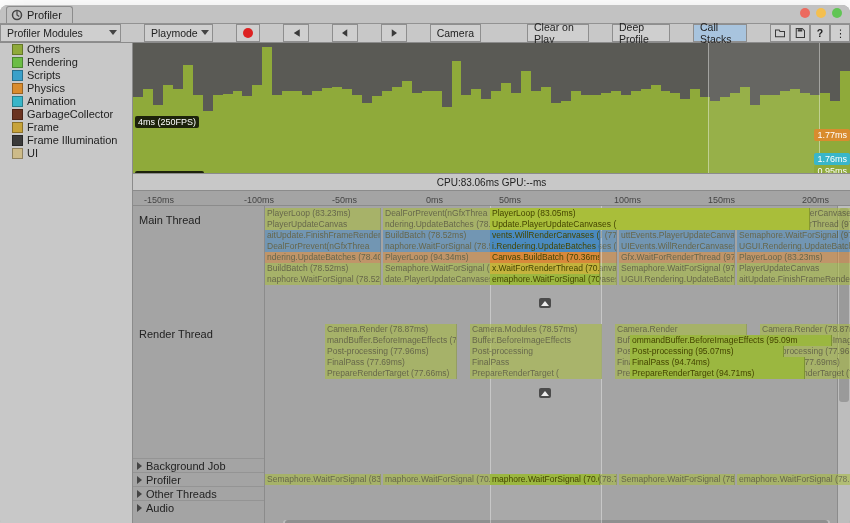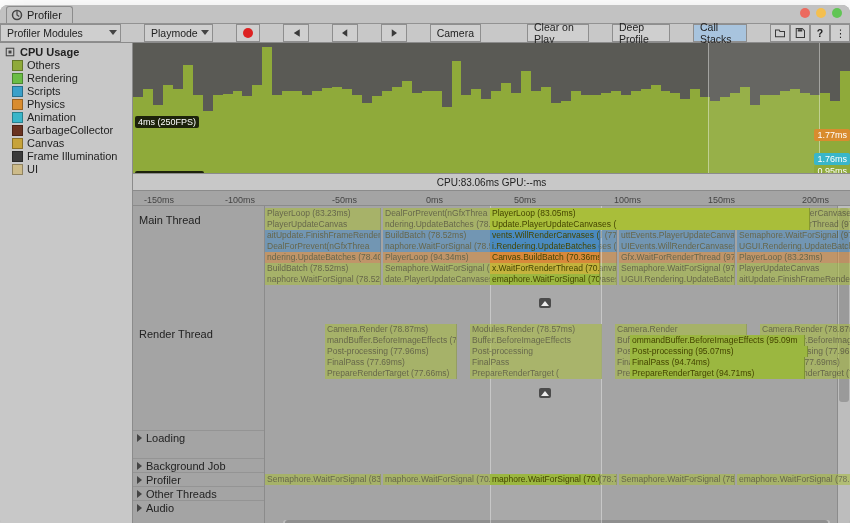--- a/index.html
+++ b/index.html
@@ -151,27 +151,20 @@
         </div>
       <div class="tb-btn">
           <span style="letter-spacing:-1px">⋮</span>
         </div>
     </div>
   </div>
 
   <div class="body">
 
     <div class="sidebar">
-      <div class="mod-title">
-        <svg class="svg-ico" viewBox="0 0 16 16">
-            <rect x="3" y="3" width="10" height="10" fill="none" stroke="#444" stroke-width="1.4"></rect>
-            <rect x="6" y="6" width="4" height="4" fill="#444"></rect>
-          </svg>
-        <span>CPU Usage</span>
-      </div>
       <ul class="legend" id="legend">
           <li>
             <span class="sw" style="background:#8faa3a"></span>
             <span>Others</span>
           </li>
           <li>
             <span class="sw" style="background:#6bbd45"></span>
             <span>Rendering</span>
           </li>
           <li>
@@ -185,21 +178,21 @@
           <li>
             <span class="sw" style="background:#39b6c9"></span>
             <span>Animation</span>
           </li>
           <li>
             <span class="sw" style="background:#6a3320"></span>
             <span>GarbageCollector</span>
           </li>
           <li>
             <span class="sw" style="background:#c7a33a"></span>
-            <span>Canvas</span>
+            <span>Frame</span>
           </li>
           <li>
             <span class="sw" style="background:#3a3a3a"></span>
             <span>Frame Illumination</span>
           </li>
           <li>
             <span class="sw" style="background:#cdbb89"></span>
             <span>UI</span>
           </li>
         </ul>
@@ -436,42 +429,39 @@
           <div class="mark r" style="top: 110px; background: rgb(57, 182, 201);">1.76ms</div>
           <div class="mark r" style="top: 122px; background: rgb(143, 170, 58);">0.95ms</div>
         </div>
 
       <div class="tl-head">
         <div class="tl-stats">CPU:83.06ms   GPU:--ms</div>
       </div>
 
       <div class="ruler" id="ruler">
           <span class="lbl" style="left: 11px;">-150ms</span>
-          <span class="lbl" style="left: 92px;">-100ms</span>
+          <span class="lbl" style="left: 111px;">-100ms</span>
           <span class="lbl" style="left: 199px;">-50ms</span>
           <span class="lbl" style="left: 293px;">0ms</span>
-          <span class="lbl" style="left: 381px;">50ms</span>
+          <span class="lbl" style="left: 366px;">50ms</span>
           <span class="lbl" style="left: 481px;">100ms</span>
           <span class="lbl" style="left: 575px;">150ms</span>
           <span class="lbl" style="left: 669px;">200ms</span>
         </div>
 
       <div class="tl-panel" id="tlpanel">
         <div class="vscroll">
             <div class="thumb"></div>
           </div>
         <div class="hscroll-bar">
             <div class="thumb"></div>
           </div>
       <div class="lane-lbl">
             <span style="margin-top:4px">Main Thread</span>
               <span style="margin-top:102px">Render Thread</span>
-            <div class="expander" style="position: absolute; top: 224px; left: 0px; right: 0px;">
-              <span>Loading</span>
-            </div>
             <div class="expander" style="position: absolute; top: 252px; left: 0px; right: 0px;">
               <span>Background Job</span>
             </div>
             <div class="expander" style="position: absolute; top: 266px; left: 0px; right: 0px;">
               <span>Profiler</span>
             </div>
             <div class="expander" style="position: absolute; top: 294px; left: 0px; right: 0px;">
               <span>Audio</span>
             </div>
             <div class="expander" style="position: absolute; top: 280px; left: 0px; right: 0px;">
@@ -521,37 +511,37 @@
             <div class="row" style="top: 35px; left: 225px;"><div class="cell c-bl" style="width: 110px;">i.Rendering.UpdateBatches (70.3</div></div>
             <div class="row" style="top: 46px; left: 225px;"><div class="cell c-or" style="width: 110px;">Canvas.BuildBatch (70.36ms)</div></div>
             <div class="row" style="top: 57px; left: 225px;"><div class="cell c-oy" style="width: 110px;">x.WaitForRenderThread (70.35m</div></div>
             <div class="row" style="top: 68px; left: 225px;"><div class="cell c-ol2" style="width: 110px;">emaphore.WaitForSignal (70.35m</div></div>
             <div class="tri" style="top: 92px; left: 280px;"></div>
             <div class="row" style="top: 118px; left: 60px;"><div class="cell c-ol c-dim" style="width: 132px;">Camera.Render (78.87ms)</div></div>
             <div class="row" style="top: 129px; left: 60px;"><div class="cell c-ol c-dim" style="width: 132px;">mandBuffer.BeforeImageEffects (77.99ms)</div></div>
             <div class="row" style="top: 140px; left: 60px;"><div class="cell c-ol c-dim" style="width: 132px;">Post-processing (77.96ms)</div></div>
             <div class="row" style="top: 151px; left: 60px;"><div class="cell c-ol c-dim" style="width: 132px;">FinalPass (77.69ms)</div></div>
             <div class="row" style="top: 162px; left: 60px;"><div class="cell c-ol c-dim" style="width: 132px;">PrepareRenderTarget (77.66ms)</div></div>
-            <div class="row" style="top: 118px; left: 205px;"><div class="cell c-ol c-dim" style="width: 132px;">Modules.Render (78.57ms)</div></div>
+            <div class="row" style="top: 118px; left: 205px;"><div class="cell c-ol c-dim" style="width: 132px;">Camera.Modules (78.57ms)</div></div>
             <div class="row" style="top: 129px; left: 205px;"><div class="cell c-ol c-dim" style="width: 132px;">Buffer.BeforeImageEffects</div></div>
             <div class="row" style="top: 140px; left: 205px;"><div class="cell c-ol c-dim" style="width: 132px;">Post-processing</div></div>
             <div class="row" style="top: 151px; left: 205px;"><div class="cell c-ol c-dim" style="width: 132px;">FinalPass</div></div>
             <div class="row" style="top: 162px; left: 205px;"><div class="cell c-ol c-dim" style="width: 132px;">PrepareRenderTarget (</div></div>
             <div class="row" style="top: 118px; left: 350px;"><div class="cell c-ol c-dim" style="width: 132px;">Camera.Render</div></div>
             <div class="row" style="top: 129px; left: 350px;"><div class="cell c-ol c-dim" style="width: 132px;">Buffer.BeforeIm</div></div>
             <div class="row" style="top: 140px; left: 350px;"><div class="cell c-ol c-dim" style="width: 132px;">Post-proces</div></div>
             <div class="row" style="top: 151px; left: 350px;"><div class="cell c-ol c-dim" style="width: 132px;">FinalPa</div></div>
             <div class="row" style="top: 162px; left: 350px;"><div class="cell c-ol c-dim" style="width: 132px;">PrepareRen</div></div>
             <div class="row" style="top: 118px; left: 495px;"><div class="cell c-ol c-dim" style="width: 132px;">Camera.Render (78.87ms)</div></div>
             <div class="row" style="top: 129px; left: 495px;"><div class="cell c-ol c-dim" style="width: 132px;">mandBuffer.BeforeImageEffects (77.99ms)</div></div>
             <div class="row" style="top: 140px; left: 495px;"><div class="cell c-ol c-dim" style="width: 132px;">Post-processing (77.96ms)</div></div>
             <div class="row" style="top: 151px; left: 495px;"><div class="cell c-ol c-dim" style="width: 132px;">FinalPass (77.69ms)</div></div>
             <div class="row" style="top: 162px; left: 495px;"><div class="cell c-ol c-dim" style="width: 132px;">PrepareRenderTarget (77.66ms)</div></div>
-            <div class="row" style="top: 129px; left: 365px;"><div class="cell c-ol2" style="width: 175px;">ommandBuffer.BeforeImageEffects (95.09m</div></div>
-            <div class="row" style="top: 140px; left: 365px;"><div class="cell c-ol2" style="width: 178px;">Post-processing (95.07ms)</div></div>
+            <div class="row" style="top: 129px; left: 365px;"><div class="cell c-ol2" style="width: 202px;">ommandBuffer.BeforeImageEffects (95.09m</div></div>
+            <div class="row" style="top: 140px; left: 365px;"><div class="cell c-ol2" style="width: 154px;">Post-processing (95.07ms)</div></div>
             <div class="row" style="top: 151px; left: 365px;"><div class="cell c-ol2" style="width: 175px;">FinalPass (94.74ms)</div></div>
             <div class="row" style="top: 162px; left: 365px;"><div class="cell c-ol2" style="width: 175px;">PrepareRenderTarget (94.71ms)</div></div>
             <div class="tri" style="top: 182px; left: 280px;"></div>
             <div class="row" style="top: 268px; left: 0px;"><div class="cell c-ol c-dim" style="width: 116px;">Semaphore.WaitForSignal (83.06ms)</div></div>
             <div class="row" style="top: 268px; left: 118px;"><div class="cell c-ol c-dim" style="width: 116px;">maphore.WaitForSignal (70.01m</div></div>
             <div class="row" style="top: 268px; left: 236px;"><div class="cell c-ol c-dim" style="width: 116px;">emaphore.WaitForSignal (78.79ms)</div></div>
             <div class="row" style="top: 268px; left: 354px;"><div class="cell c-ol c-dim" style="width: 116px;">Semaphore.WaitForSignal (78.79ms)</div></div>
             <div class="row" style="top: 268px; left: 472px;"><div class="cell c-ol c-dim" style="width: 116px;">emaphore.WaitForSignal (78.52ms)</div></div>
             <div class="row" style="top: 268px; left: 225px;"><div class="cell c-ol2" style="width: 110px;">maphore.WaitForSignal (70.01m</div></div>
           </div>

